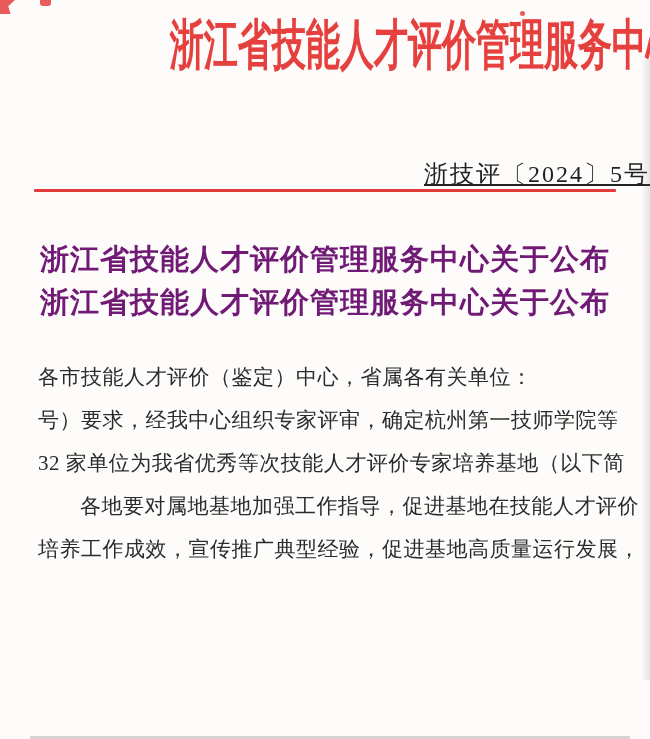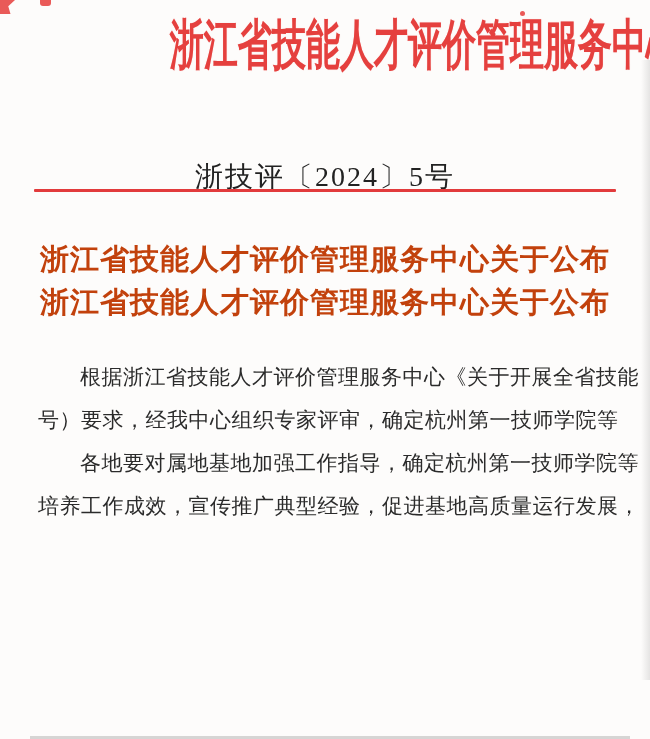--- a/index.html
+++ b/index.html
@@ -47,44 +47,45 @@
     color: #e5403e;
     transform: scaleX(0.63);
     transform-origin: 50% 50%;
     text-shadow: 0 0 1px rgba(229,64,62,0.35);
   }
   
   .doc-number {
     position: absolute;
     top: 158px; left: 0;
     width: 100%;
-    text-align: center;
-    font-size: 28px;
+    text-align: right;
+    font-size: 24px;
     letter-spacing: 2px;
     color: #222222;
+    text-decoration: underline;
   }
   
   .red-rule {
     position: absolute;
     top: 189px; left: 34px;
     width: 582px; height: 3px;
     background: #e23b3c;
     border-radius: 1px;
   }
   
   .doc-title {
     position: absolute;
     top: 238px; left: 0;
     width: 100%;
     text-align: center;
     font-size: 29px;
     font-weight: bold;
     line-height: 43px;
     letter-spacing: 1px;
-    color: #c2410c;
+    color: #701a75;
     white-space: nowrap;
   }
   
   .body-text {
     position: absolute;
     top: 356px; left: 38px;
     width: 578px;
     font-size: 21px;
     line-height: 43px;
     letter-spacing: 0.5px;
@@ -137,22 +138,23 @@
   <div class="doc-number">浙技评〔2024〕5号</div>
 
   <div class="red-rule"></div>
 
   <div class="doc-title">
     <div>浙江省技能人才评价管理服务中心关于公布</div>
     <div>浙江省技能人才评价管理服务中心关于公布</div>
   </div>
 
   <div class="body-text">
-    <div class="body-line indent">根据浙江省技能人才评价管理服务中心《关于开展全省技能</div>
+    <div class="body-line">各市技能人才评价（鉴定）中心，省属各有关单位：</div>
     <div class="body-line">号）要求，经我中心组织专家评审，确定杭州第一技师学院等</div>
-    <div class="body-line indent">各地要对属地基地加强工作指导，确定杭州第一技师学院等</div>
+    <div class="body-line">32 家单位为我省优秀等次技能人才评价专家培养基地（以下简</div>
+    <div class="body-line indent">各地要对属地基地加强工作指导，促进基地在技能人才评价</div>
     <div class="body-line">培养工作成效，宣传推广典型经验，促进基地高质量运行发展，</div>
   </div>
 
   <div class="scan-edge-right"></div>
   <div class="scan-edge-bottom"></div>
 
 </div>
 
 </body></html>

